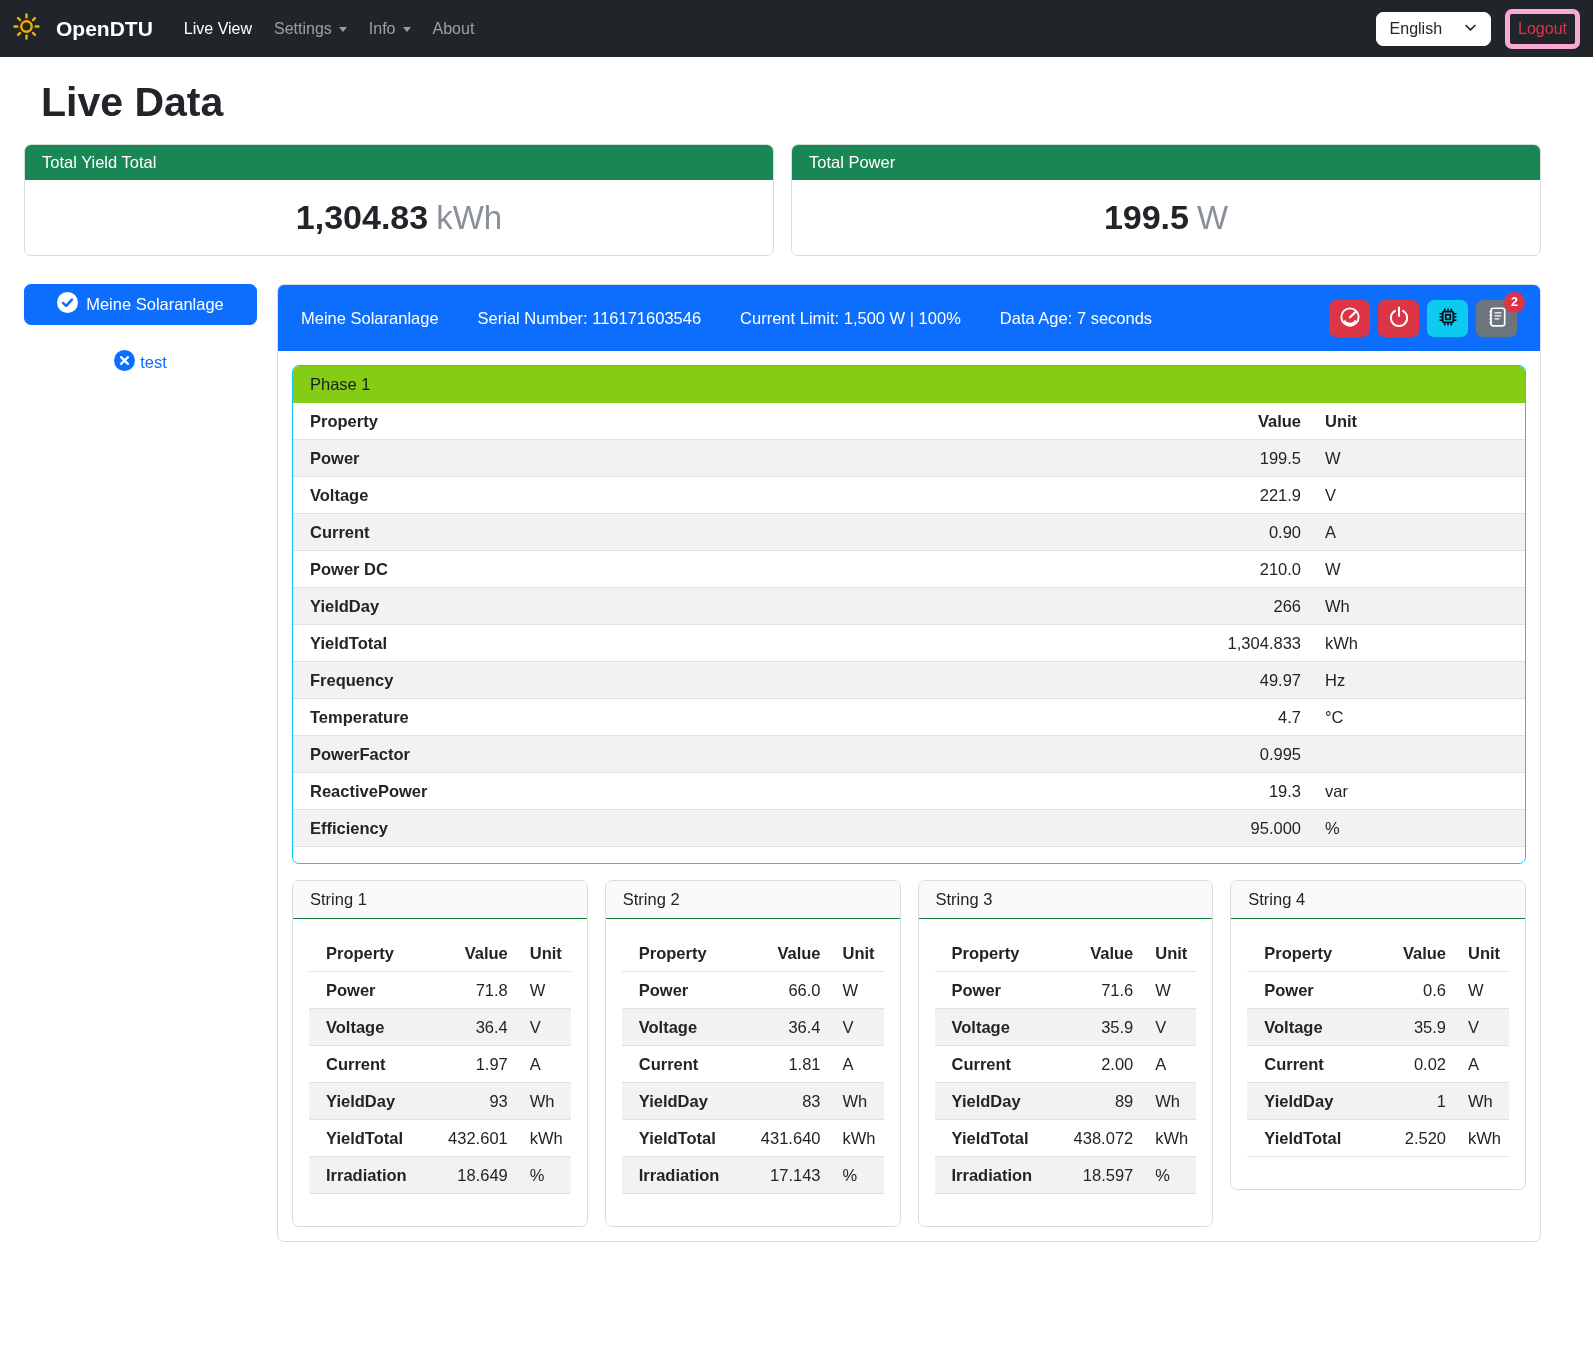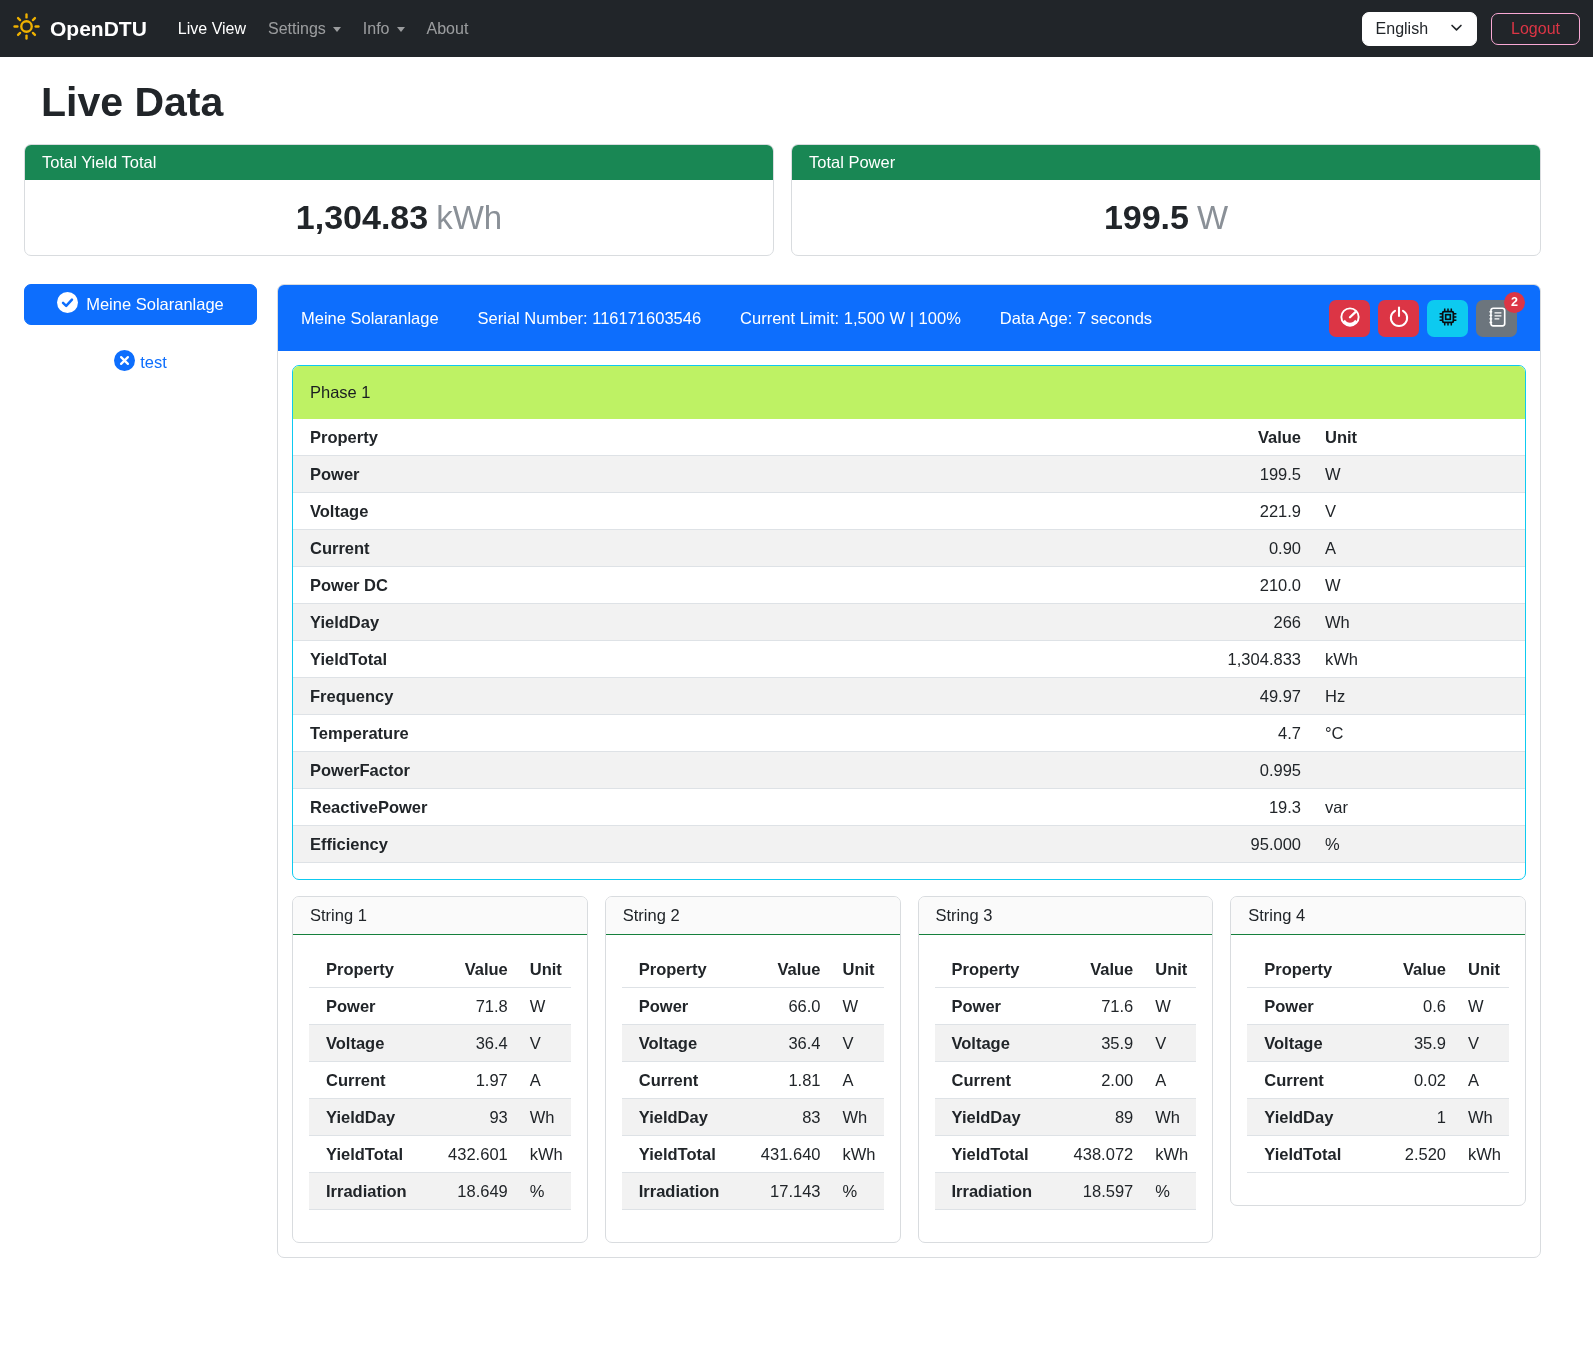--- a/index.html
+++ b/index.html
@@ -12,33 +12,33 @@
   }
 
   
   .navbar {
     background: #212529;
     height: 57px;
     display: flex;
     align-items: center;
     padding: 0 13px;
   }
-  .brand { display: flex; align-items: center; gap: 10px; color: #fff; font-size: 21px; font-weight: 600; margin-right: 20px; cursor: pointer; }
+  .brand { display: flex; align-items: center; gap: 16px; color: #fff; font-size: 21px; font-weight: 600; margin-right: 20px; cursor: pointer; }
   .nav-links { display: flex; align-items: center; list-style: none; margin: 0; padding: 0; }
   .nav-link { color: rgba(255,255,255,.55); padding: 8px 11px; cursor: pointer; display: flex; align-items: center; gap: 7px; }
   .nav-link.active { color: #fff; }
   .caret { width: 0; height: 0; border-left: 4.5px solid transparent; border-right: 4.5px solid transparent; border-top: 5px solid currentColor; display: inline-block; margin-top: 2px; }
   .nav-right { margin-left: auto; display: flex; align-items: center; gap: 14px; }
   .lang-select {
     background: #fff; border-radius: 7px; padding: 7px 13px; display: flex; align-items: center; gap: 22px;
     font-size: 16px; color: #212529; cursor: pointer; border: 1px solid #fff;
   }
   .logout-btn {
-    background: transparent; border: 1px solid #f9a8d4; color: #dc3545;
-    border-radius: 7px; padding: 6px 19px; font-size: 16px; font-family: inherit; cursor: pointer;
+    background: transparent; border: 5px solid #f9a8d4; color: #dc3545;
+    border-radius: 7px; padding: 6px 8px; font-size: 16px; font-family: inherit; cursor: pointer;
   }
 
   
   .container { padding: 10px 52px 24px 24px; }
   .page-title { font-size: 41px; font-weight: 600; margin: 12px 0 18px 17px; }
 
   
   .summary-row { display: flex; gap: 17px; margin-bottom: 28px; }
   .summary-card { flex: 1; border: 1px solid #d9dcdf; border-radius: 7px; overflow: hidden; background: #fff; }
   .summary-card .sc-header { background: #198754; color: #fff; padding: 8px 17px; font-size: 16.5px; }
@@ -74,21 +74,21 @@
   .badge {
     position: absolute; top: -8px; right: -8px; background: #dc3545; color: #fff;
     font-size: 12.5px; font-weight: 700; min-width: 21px; height: 21px; border-radius: 11px;
     display: flex; align-items: center; justify-content: center; padding: 0 5px;
   }
 
   .inv-body { padding: 14px; }
 
   
   .phase-panel { border: 1px solid #0dcaf0; border-radius: 7px; overflow: hidden; margin-bottom: 16px; }
-  .phase-header { background: #bef264; color: #1a1e21; padding: 17px 17px; font-size: 16.5px; }
+  .phase-header { background: #84cc16; color: #1a1e21; padding: 9px 17px; font-size: 16.5px; }
   table { width: 100%; border-collapse: collapse; font-size: 16.5px; }
   th, td { padding: 8.5px 8px; border-bottom: 1px solid #dee2e6; text-align: left; }
   th:first-child, td:first-child { padding-left: 17px; }
   .col-val { text-align: right; }
   .col-unit { text-align: left; }
   th { font-weight: 700; }
   td.prop { font-weight: 700; }
   .phase-table { margin-bottom: 16px; }
   .phase-table .col-val { width: 118px; }
   .phase-table .col-unit { width: 216px; padding-left: 16px; }

